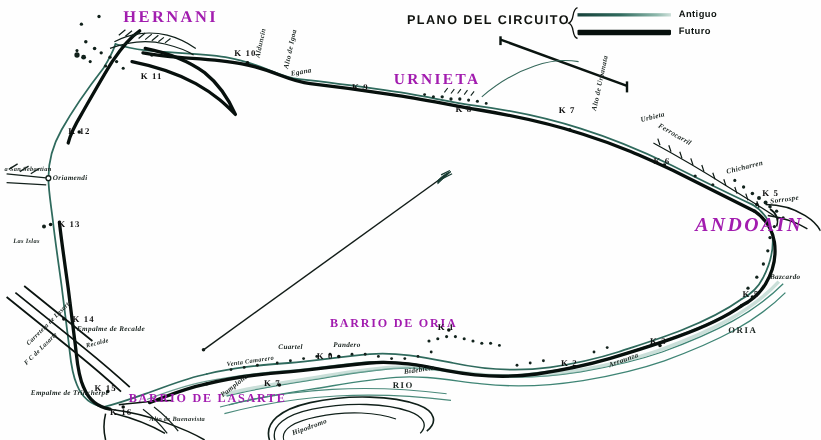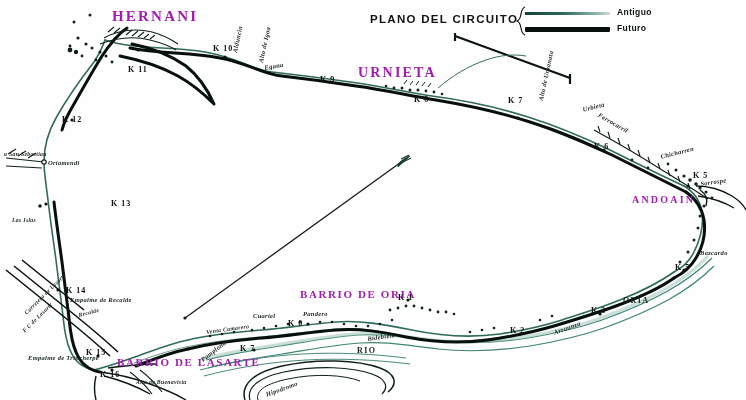--- a/index.html
+++ b/index.html
@@ -11,21 +11,21 @@
 
   
   .town{
     font-family:"Liberation Serif",serif;
     font-weight:bold;
     letter-spacing:1.6px;
     color:#a21caf;
   }
   .town.t-hernani{font-size:15px;letter-spacing:2.2px;}
   .town.t-urnieta{font-size:14px;letter-spacing:2.2px;}
-  .town.t-andoain{font-size:10px;letter-spacing:2.2px;}
+  .town.t-andoain{font-size:18px;letter-spacing:2.2px;font-style:italic;}
   .town.t-oria{font-size:11px;letter-spacing:1.6px;}
   .town.t-lasarte{font-size:11px;letter-spacing:1.6px;}
 
   
   .km{
     font-family:"Liberation Serif",serif;
     font-weight:bold;
     font-size:8px;
     letter-spacing:1px;
     color:#111;
@@ -371,33 +371,33 @@
   <div class="lbl km" style="left:693px;top:172px;">K 5</div>
   <div class="lbl km" style="left:675px;top:264px;">K 5</div>
   <div class="lbl km" style="left:591px;top:307px;">K 3</div>
   <div class="lbl km" style="left:510px;top:327px;">K 2</div>
   <div class="lbl km" style="left:398px;top:294px;">K 1</div>
   <div class="lbl km" style="left:288px;top:320px;font-family:Liberation Serif, serif;">K 0</div>
   <div class="lbl km" style="left:240px;top:345px;">K 7</div>
   <div class="lbl km" style="left:100px;top:371px;">K 16</div>
   <div class="lbl km" style="left:86px;top:349px;">K 15</div>
   <div class="lbl km" style="left:66px;top:287px;">K 14</div>
-  <div class="lbl km" style="left:71px;top:200px;padding-left:40px;">K 13</div>
+  <div class="lbl km" style="left:53px;top:200px;">K 13</div>
   <div class="lbl km" style="left:62px;top:116px;">K 12</div>
 
   <div class="lbl place rot-78" style="left:232px;top:52px;">Alduncin</div>
   <div class="lbl place rot-78" style="left:258px;top:62px;">Alto de Igoa</div>
   <div class="lbl place rot-10" style="left:264px;top:65px;">Egana</div>
   <div class="lbl place rot-78" style="left:538px;top:100px;">Alto de Urbanata</div>
   <div class="lbl place rot-14" style="left:582px;top:107px;">Urbieta</div>
   <div class="lbl place rotp30" style="left:600px;top:112px;">Ferrocarril</div>
   <div class="lbl place rot-14" style="left:660px;top:154px;">Chicharren</div>
   <div class="lbl place rot-8" style="left:700px;top:181px;">Sorrospe</div>
   <div class="lbl place" style="left:700px;top:250px;">Bazcardo</div>
-  <div class="lbl place river" style="left:623px;top:297px;">ORIA</div>
+  <div class="lbl place river" style="left:623px;top:297px;padding-left:39px;">ORIA</div>
   <div class="lbl place rot-20" style="left:553px;top:330px;">Arraunza</div>
   <div class="lbl place river" style="left:357px;top:347px;">RIO</div>
   <div class="lbl place rot-8" style="left:367px;top:336px;">Bidebieta</div>
   <div class="lbl place" style="left:303px;top:311px;">Pandero</div>
   <div class="lbl place" style="left:253px;top:313px;">Cuartel</div>
   <div class="lbl place sm rot-8" style="left:206px;top:330px;">Venta Camarero</div>
   <div class="lbl place rot-38" style="left:200px;top:358px;">Pamplona</div>
   <div class="lbl place rot-20" style="left:265px;top:392px;">Hipodromo</div>
   <div class="lbl place sm" style="left:136px;top:380px;">Alto de Buenavista</div>
   <div class="lbl place" style="left:28px;top:355px;">Empalme de Trincherpe</div>

